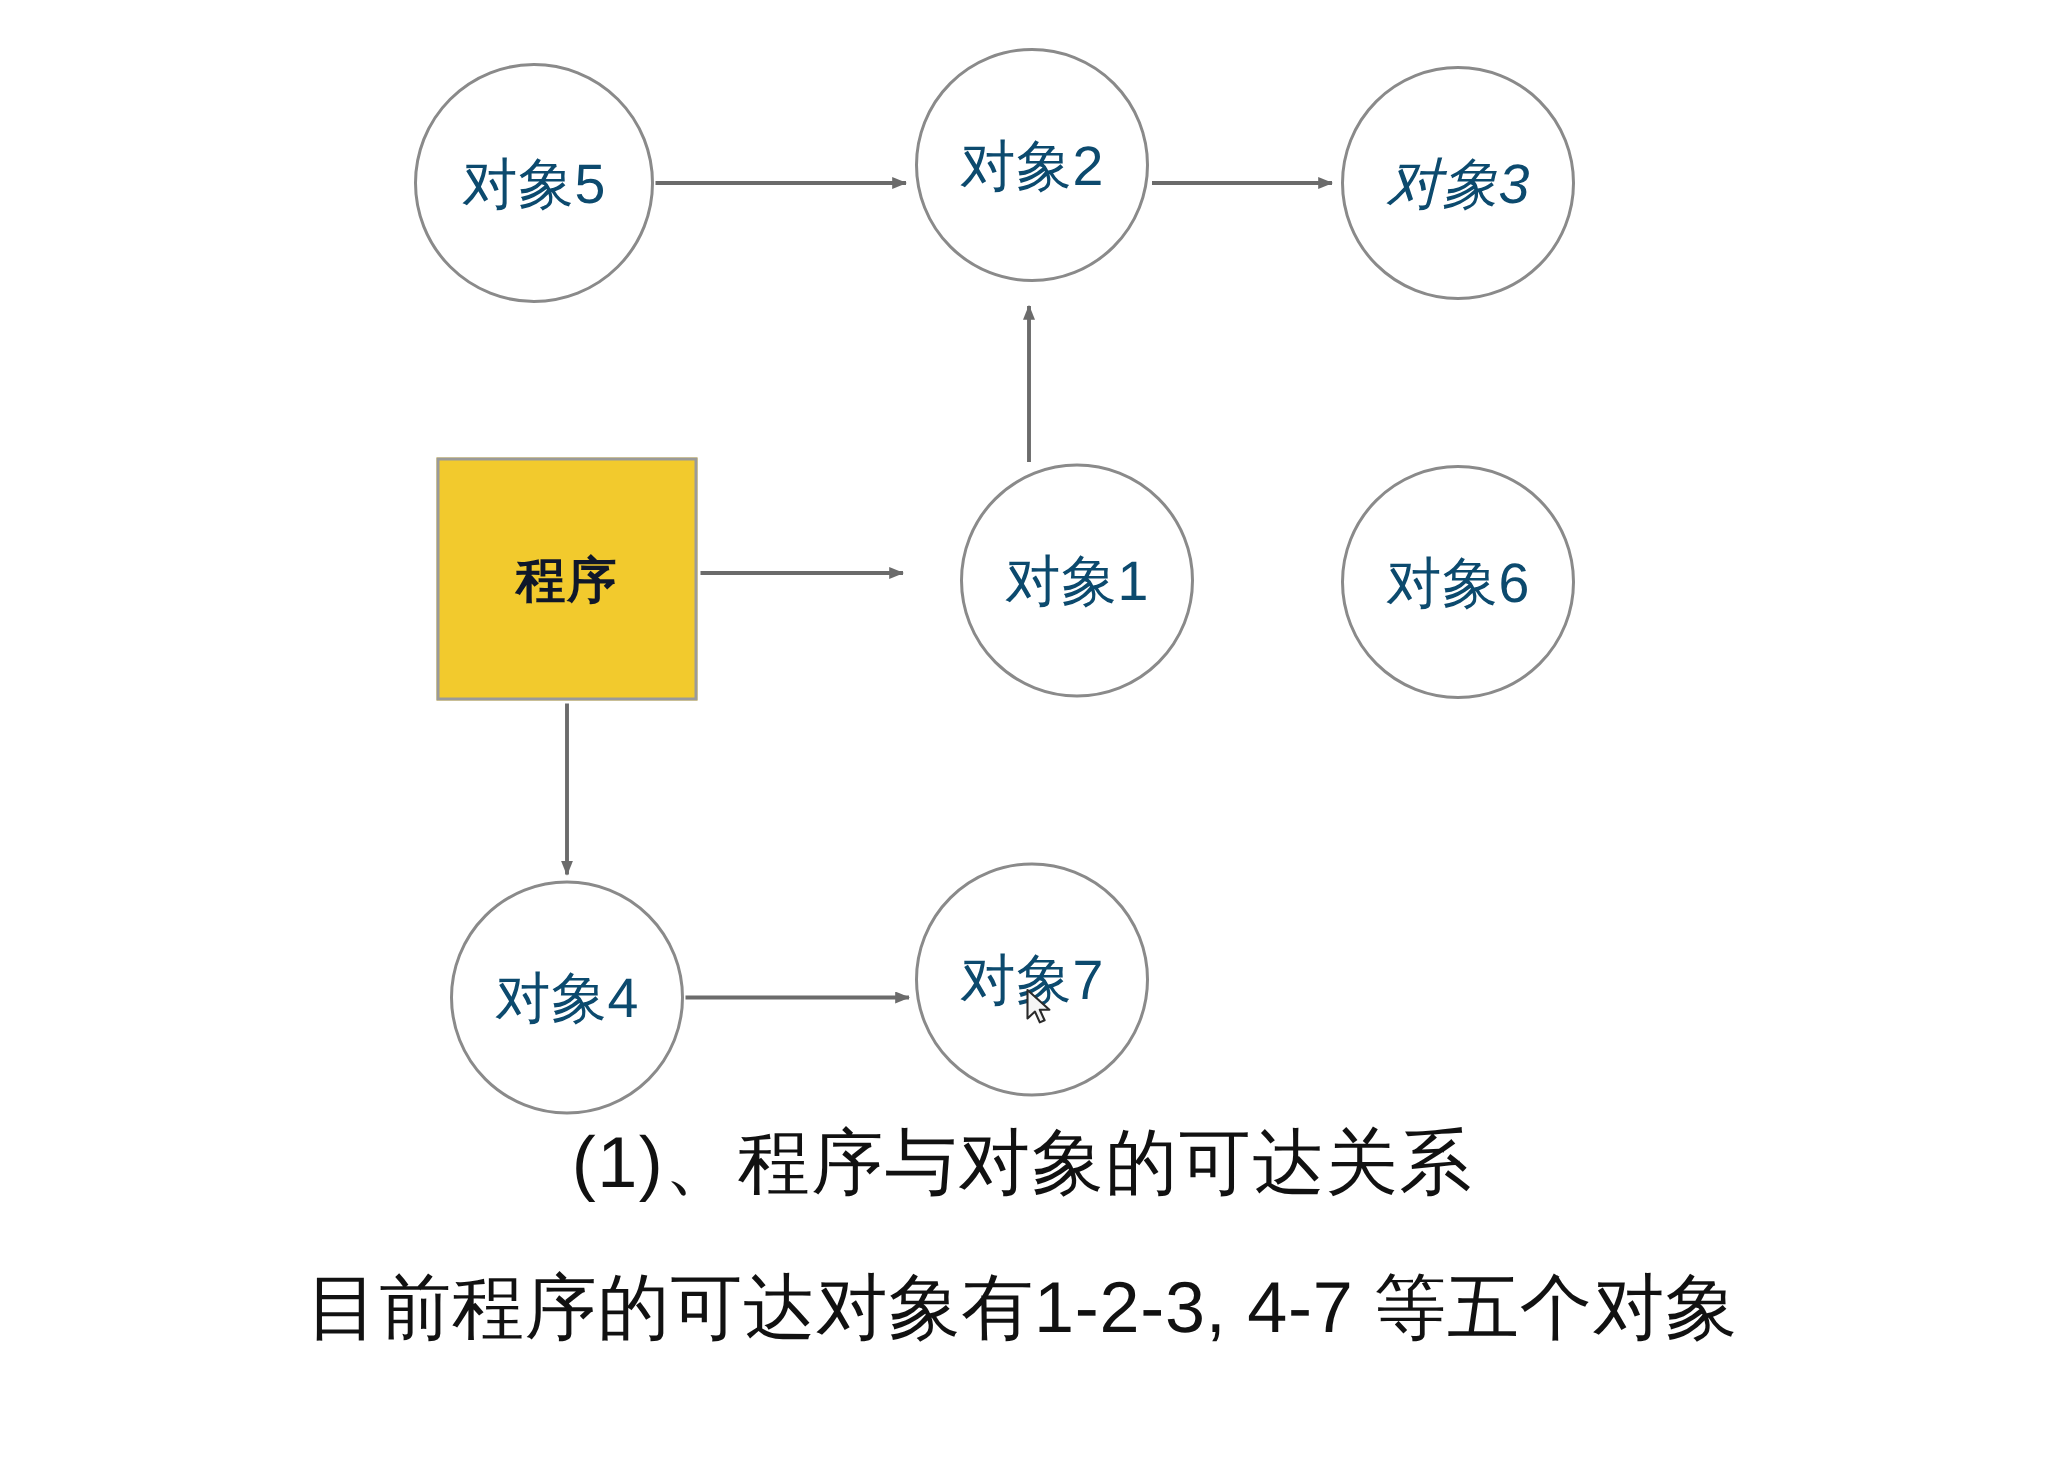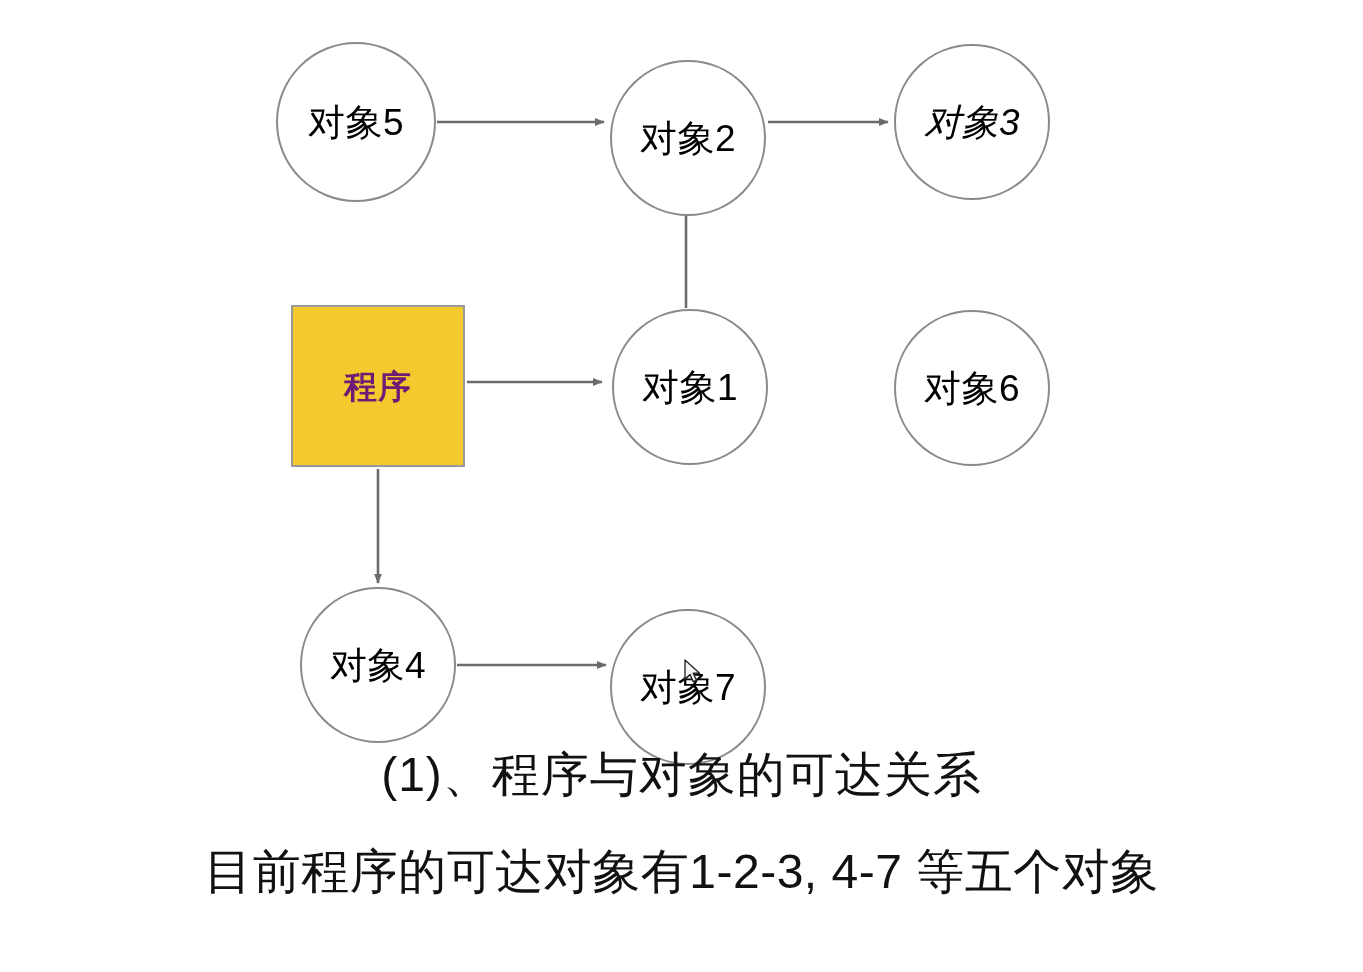--- a/index.html
+++ b/index.html
@@ -40,32 +40,32 @@
     pointer-events: auto;
   }
   .node-circle {
     border-radius: 50%;
     border: 2px solid #8a8a8a;
     background: #ffffff;
   }
   .node-circle .node-label {
     font-size: 37px;
     letter-spacing: 0.5px;
-    color: #000000;
+    color: #0c4a6e;
     font-weight: 400;
     line-height: 1;
     white-space: nowrap;
   }
   .node-box {
     border: 2px solid #9a9a9a;
     background: #f2ca2d;
   }
   .node-box .node-label {
     font-size: 33px;
-    color: #701a75;
+    color: #0f172a;
     font-weight: 600;
     line-height: 1;
     white-space: nowrap;
     letter-spacing: 1px;
   }
   .caption {
     position: absolute;
     left: 0;
     width: 1363px;
     text-align: center;
@@ -110,45 +110,45 @@
       <line x1="686" y1="308" x2="686" y2="204" marker-end="url(#arrowhead)"></line>
       <line x1="378" y1="469" x2="378" y2="583" marker-end="url(#arrowhead)"></line>
       <line x1="457" y1="665" x2="606" y2="665" marker-end="url(#arrowhead)"></line>
     </g>
   </svg>
 
   <div class="node node-circle" style="left:276px; top:42px; width:160px; height:160px;">
     <span class="node-label">对象5</span>
   </div>
 
-  <div class="node node-circle" style="left:610px; top:60px; width:156px; height:156px;">
+  <div class="node node-circle" style="left:610px; top:32px; width:156px; height:156px;">
     <span class="node-label">对象2</span>
   </div>
 
   <div class="node node-circle" style="left:894px; top:44px; width:156px; height:156px;font-style:italic;">
     <span class="node-label">对象3</span>
   </div>
 
   <div class="node node-box" style="left:291px; top:305px; width:174px; height:162px;">
     <span class="node-label">程序</span>
   </div>
 
-  <div class="node node-circle" style="left:612px; top:309px; width:156px; height:156px;text-align:right;">
+  <div class="node node-circle" style="left:640px; top:309px; width:156px; height:156px;text-align:right;">
     <span class="node-label">对象1</span>
   </div>
 
   <div class="node node-circle" style="left:894px; top:310px; width:156px; height:156px;">
     <span class="node-label">对象6</span>
   </div>
 
   <div class="node node-circle" style="left:300px; top:587px; width:156px; height:156px;text-align:right;">
     <span class="node-label">对象4</span>
   </div>
 
-  <div class="node node-circle" style="left:610px; top:609px; width:156px; height:156px;">
+  <div class="node node-circle" style="left:610px; top:575px; width:156px; height:156px;">
     <span class="node-label">对象7</span>
   </div>
 
   <svg id="mouse-cursor" viewBox="0 0 20 26" xmlns="http://www.w3.org/2000/svg">
     <path d="M2,1 L2,20 L7,15.4 L10.2,22.6 L13.4,21.2 L10.2,14.2 L16.6,14.2 z" fill="#f4f4f4" stroke="#2b2b2b" stroke-width="1.4" stroke-linejoin="round"></path>
   </svg>
 
   <div class="caption" id="caption-line-1">(1)、程序与对象的可达关系</div>
   <div class="caption" id="caption-line-2">目前程序的可达对象有1-2-3, 4-7 等五个对象</div>
 

